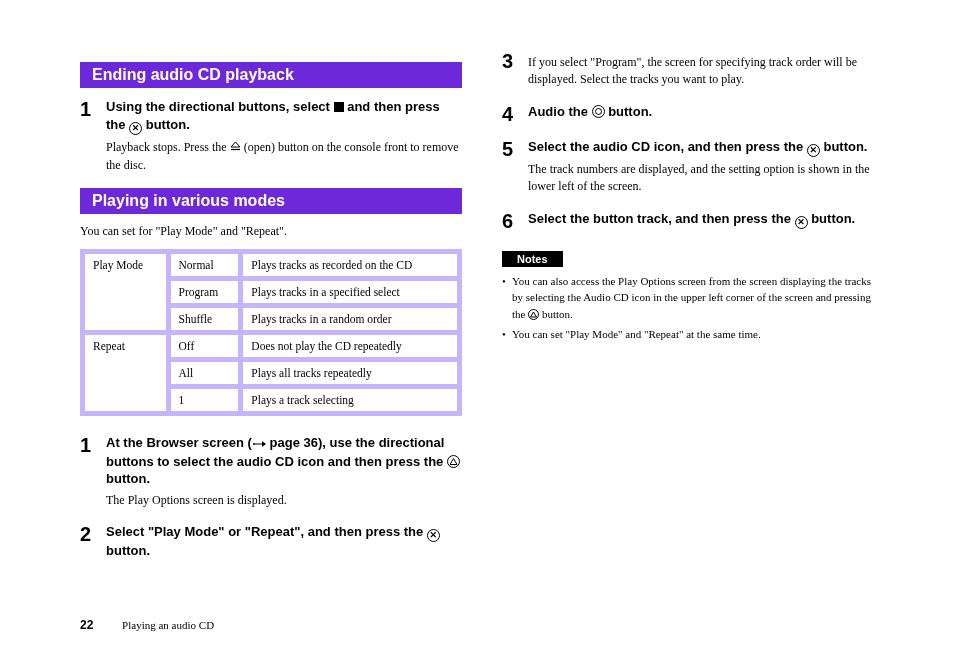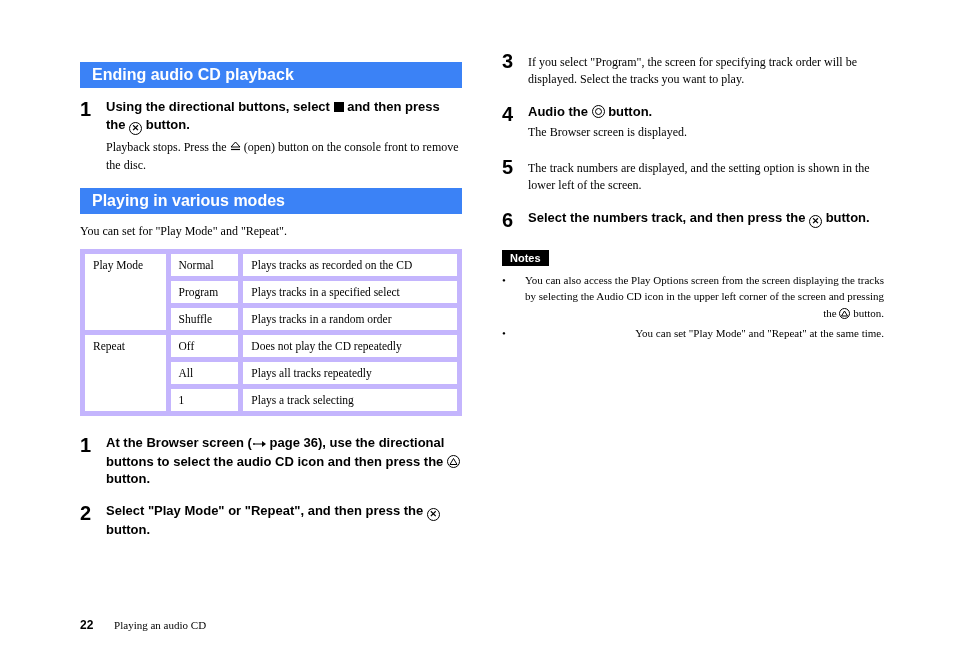--- a/index.html
+++ b/index.html
@@ -16,21 +16,21 @@
   .page {
     display: flex;
     gap: 40px;
     padding: 50px 70px 0 80px;
   }
   .col {
     flex: 1;
     min-width: 0;
   }
   .section-header {
-    background: #3b82f6;
+    background: #6d28d9;
     color: #fff;
     font-family: Arial, Helvetica, sans-serif;
     font-weight: bold;
     font-size: 16px;
     padding: 4px 12px;
     margin: 12px 0 10px 0;
   }
   .step {
     display: flex;
     margin-bottom: 14px;
@@ -73,51 +73,50 @@
     padding: 5px 8px;
     vertical-align: top;
   }
   .notes-label {
     display: inline-block;
     background: #000;
     color: #fff;
     font-family: Arial, Helvetica, sans-serif;
     font-weight: bold;
     font-size: 11px;
-    padding: 2px 8px;
+    padding: 2px 15px;
     margin: 6px 0 6px 0;
   }
   ul.notes {
     list-style: none;
     padding-left: 0;
     font-size: 11px;
     line-height: 1.5;
   }
   ul.notes li {
     position: relative;
     padding-left: 10px;
     margin-bottom: 4px;
-    text-align: right;
   }
   ul.notes li::before {
     content: "•";
     position: absolute;
     left: 0;
   }
   .footer {
     position: absolute;
     left: 80px;
     bottom: 20px;
     font-size: 11px;
   }
   .footer .pnum {
     font-family: Arial, Helvetica, sans-serif;
     font-weight: bold;
     font-size: 12px;
-    margin-right: 18px;
+    margin-right: 26px;
   }
   .circle-btn {
     display: inline-block;
     width: 13px; height: 13px;
     border: 1px solid #000;
     border-radius: 50%;
     text-align: center;
     line-height: 11px;
     font-size: 9px;
     font-family: Arial, sans-serif;
@@ -202,20 +201,21 @@
       <div class="step-body">
         <div class="step-title">
           <span>At the Browser screen (</span><span class="ref-arrow"><svg width="14" height="8">
                 <circle cx="2" cy="4" r="1" fill="#000"></circle>
                 <line x1="3" y1="4" x2="10" y2="4" stroke="#000" stroke-width="1"></line>
                 <polygon points="10,1 14,4 10,7" fill="#000"></polygon>
               </svg></span><span> page 36), use the directional buttons to select the audio CD icon and then press the </span><span class="circle-btn"><svg width="11" height="11">
                 <polygon points="5.5,2.5 9,8.5 2,8.5" fill="none" stroke="#000" stroke-width="1"></polygon>
               </svg></span><span> button.</span>
         </div>
+        <div class="step-text">The Play Options screen is displayed.</div>
       </div>
     </div>
 
     <div class="step">
       <div class="step-num">2</div>
       <div class="step-body">
         <div class="step-title">
           <span>Select "Play Mode" or "Repeat", and then press the </span><span class="circle-btn">✕</span><span> button.</span>
         </div>
       </div>
@@ -233,36 +233,38 @@
     </div>
 
     <div class="step">
       <div class="step-num">4</div>
       <div class="step-body">
         <div class="step-title">
           <span>Audio the </span><span class="circle-btn"><svg width="11" height="11">
                 <circle cx="5.5" cy="5.5" r="3" fill="none" stroke="#000" stroke-width="1"></circle>
               </svg></span><span> button.</span>
         </div>
-        <div class="step-text">The Browser screen is displayed.</div>
       </div>
     </div>
 
     <div class="step">
       <div class="step-num">5</div>
       <div class="step-body">
+        <div class="step-title">
+          <span>Select the audio CD icon, and then press the </span><span class="circle-btn">✕</span><span> button.</span>
+        </div>
         <div class="step-text">The track numbers are displayed, and the setting option is shown in the lower left of the screen.</div>
       </div>
     </div>
 
     <div class="step">
       <div class="step-num">6</div>
       <div class="step-body">
         <div class="step-title">
-          <span>Select the numbers track, and then press the </span><span class="circle-btn">✕</span><span> button.</span>
+          <span>Select the button track, and then press the </span><span class="circle-btn">✕</span><span> button.</span>
         </div>
       </div>
     </div>
 
     <div class="notes-label">Notes</div>
     <ul class="notes">
       <li>
         <span>You can also access the Play Options screen from the screen displaying the tracks by selecting the Audio CD icon in the upper left corner of the screen and pressing the </span><span class="circle-btn sm"><svg width="9" height="9">
               <polygon points="4.5,2 7.5,7 1.5,7" fill="none" stroke="#000" stroke-width="1"></polygon>
             </svg></span><span> button.</span>

